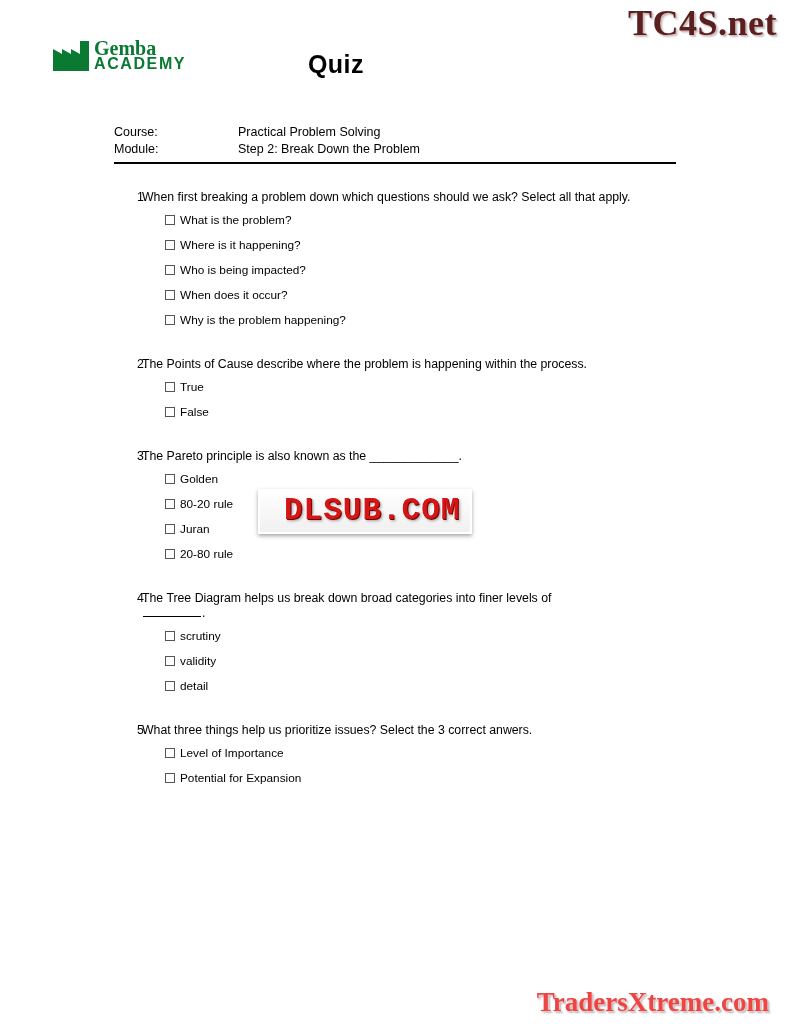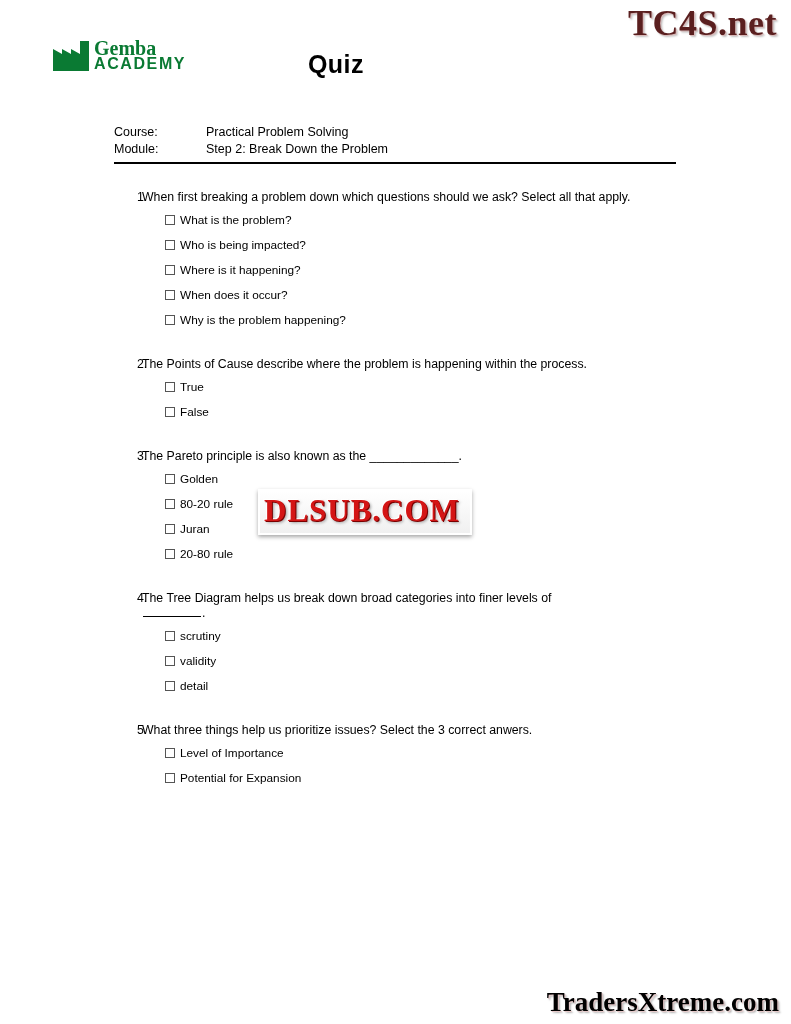--- a/index.html
+++ b/index.html
@@ -27,41 +27,41 @@
     font-size: 36px;
     letter-spacing: 0.5px;
     color: #5a1f1f;
     text-shadow: 1px 1px 0 #d8b9b9, 2px 2px 2px rgba(0,0,0,0.25);
     z-index: 30;
     text-align: center;
   }
   .wm-bottom {
     position: absolute;
     bottom: 6px;
-    right: 12px;
+    right: 22px;
     font-family: "Liberation Serif", serif;
     font-weight: bold;
     font-size: 27px;
-    color: #000000;
+    color: #ef4444;
     text-shadow: 1px 1px 0 #e6c9c9, 2px 2px 2px rgba(0,0,0,0.3);
     z-index: 30;
   }
   .wm-center {
     position: absolute;
     top: 489px;
     left: 258px;
     z-index: 30;
-    font-family: Liberation Serif, serif;
+    font-family: Liberation Mono, monospace;
     font-weight: bold;
     font-size: 31px;
     letter-spacing: 1px;
     color: #d41616;
     background: linear-gradient(#ffffff, #f0f0f0);
     border: 2px solid #ffffff;
-    padding: 2px 10px 4px 4px;
+    padding: 2px 10px 4px 24px;
     text-shadow:
        1px 1px 0 #7a0000,
       -1px -1px 0 #ffffff,
        2px 2px 3px rgba(0,0,0,0.35);
     box-shadow: 0 2px 4px rgba(0,0,0,0.35);
     text-align: right;
   }
 
   
   .logo-wrap {
@@ -109,20 +109,21 @@
   .meta {
     position: absolute;
     left: 114px;
     top: 124px;
     width: 562px;
     font-size: 12.5px;
   }
   .meta-row {
     display: flex;
     line-height: 17px;
+    gap: 32px;
   }
   .meta-label { width: 92px; }
   .meta-rule {
     margin-top: 4px;
     border-bottom: 2px solid #000;
     width: 562px;
   }
 
   
   .questions {
@@ -213,25 +214,25 @@
       <div class="q-num">1.</div>
       <div class="q-text">When first breaking a problem down which questions should we ask? Select all that apply.</div>
     </div>
     <div class="options">
       <div class="option">
         <span class="checkbox"></span>
         <span>What is the problem?</span>
       </div>
       <div class="option">
         <span class="checkbox"></span>
+        <span>Where is it happening?</span>
+      </div>
+      <div class="option">
+        <span class="checkbox"></span>
         <span>Who is being impacted?</span>
-      </div>
-      <div class="option">
-        <span class="checkbox"></span>
-        <span>Where is it happening?</span>
       </div>
       <div class="option">
         <span class="checkbox"></span>
         <span>When does it occur?</span>
       </div>
       <div class="option">
         <span class="checkbox"></span>
         <span>Why is the problem happening?</span>
       </div>
     </div>

